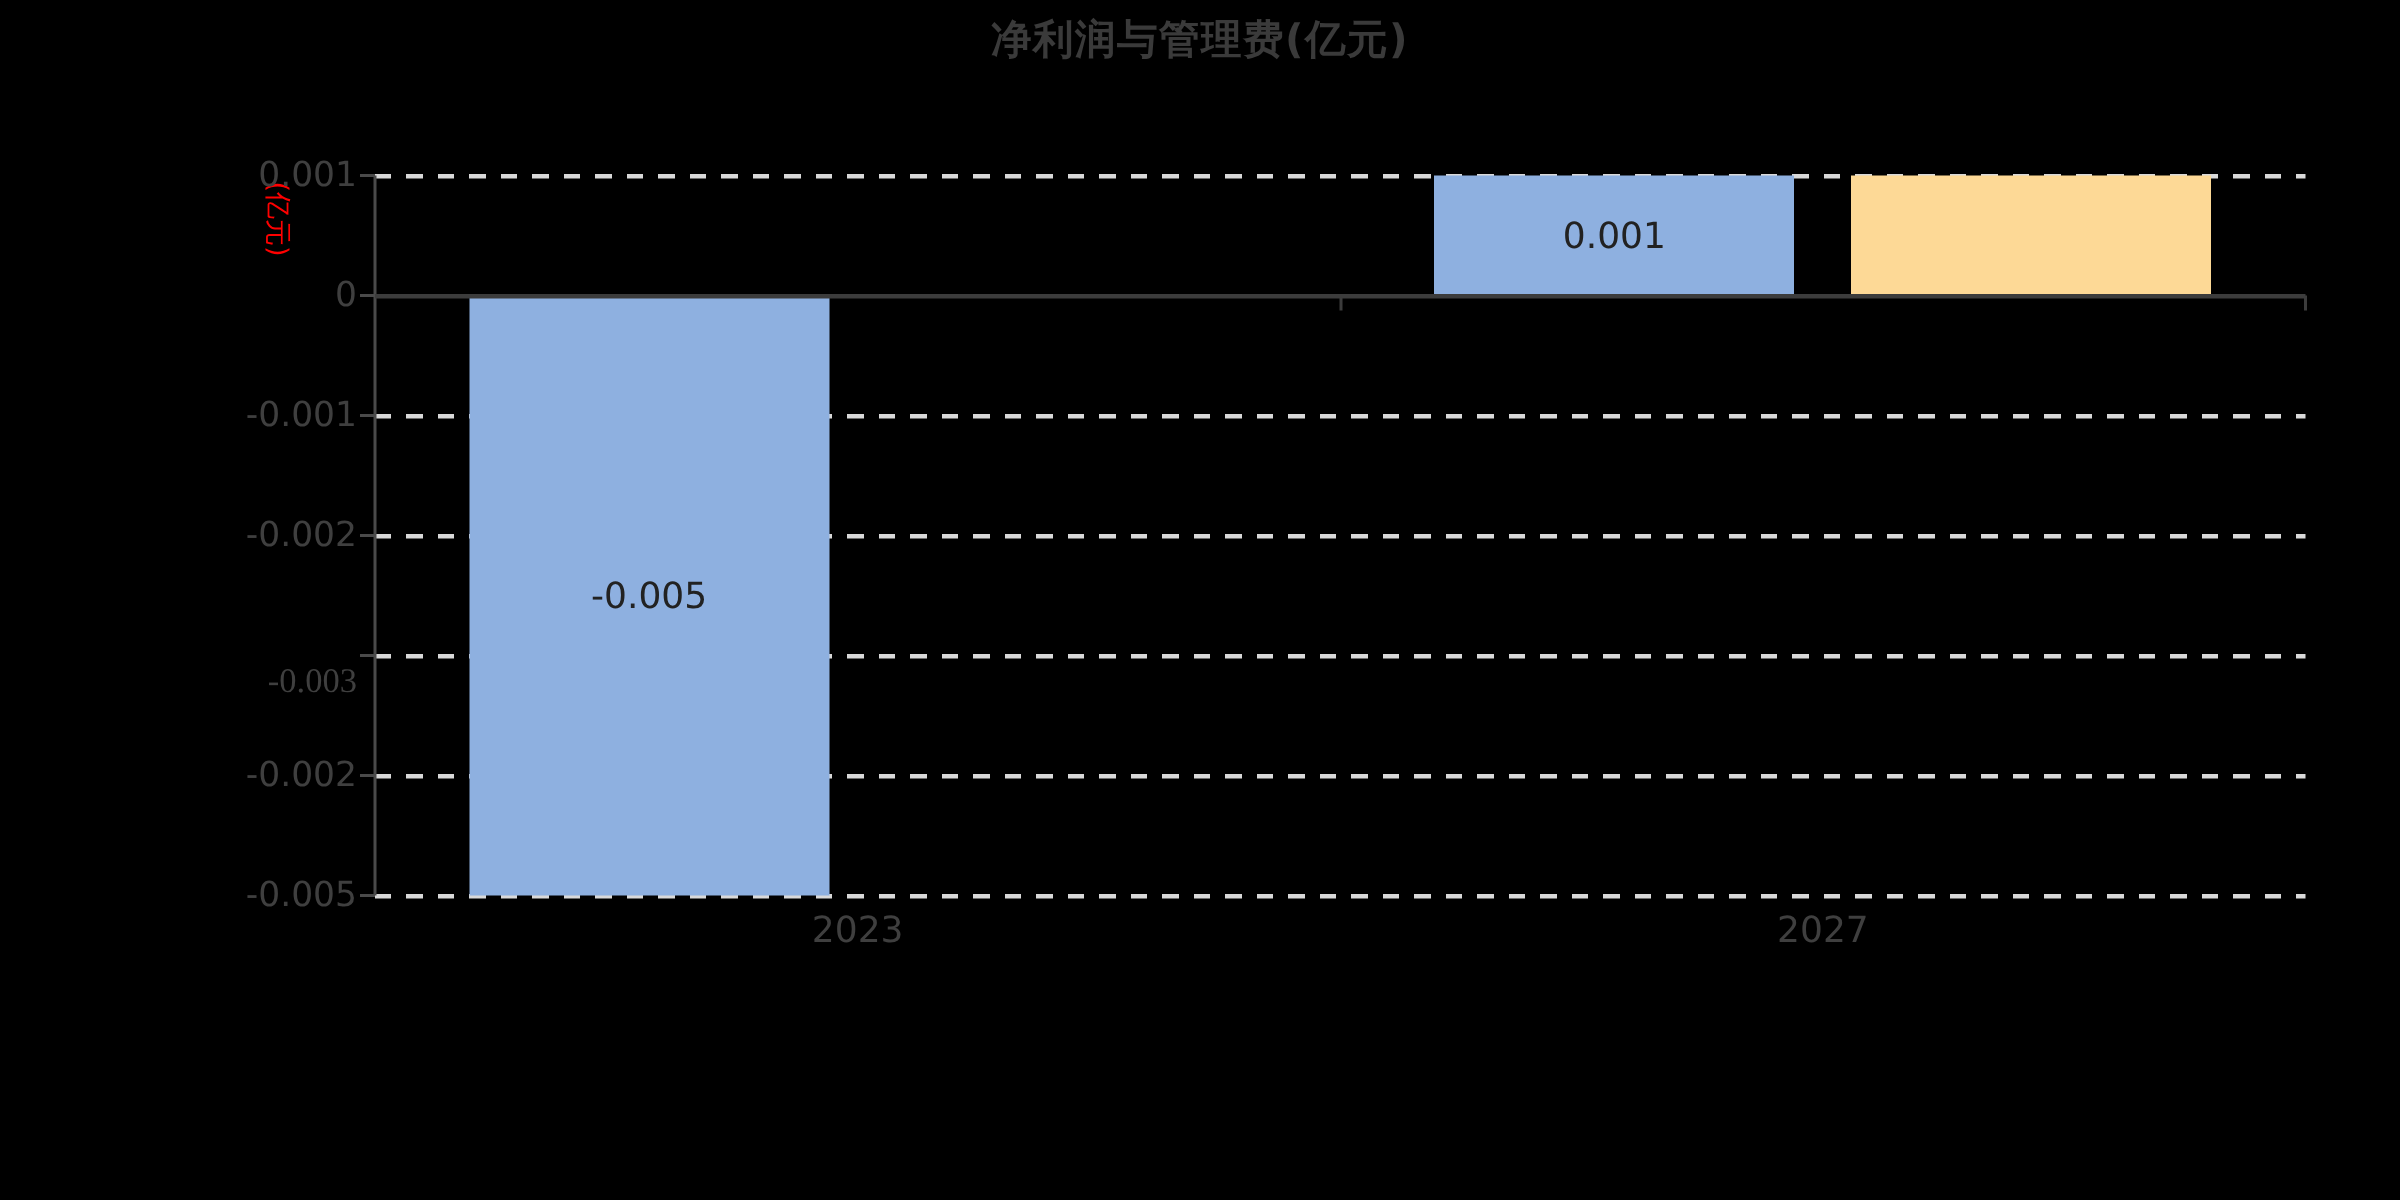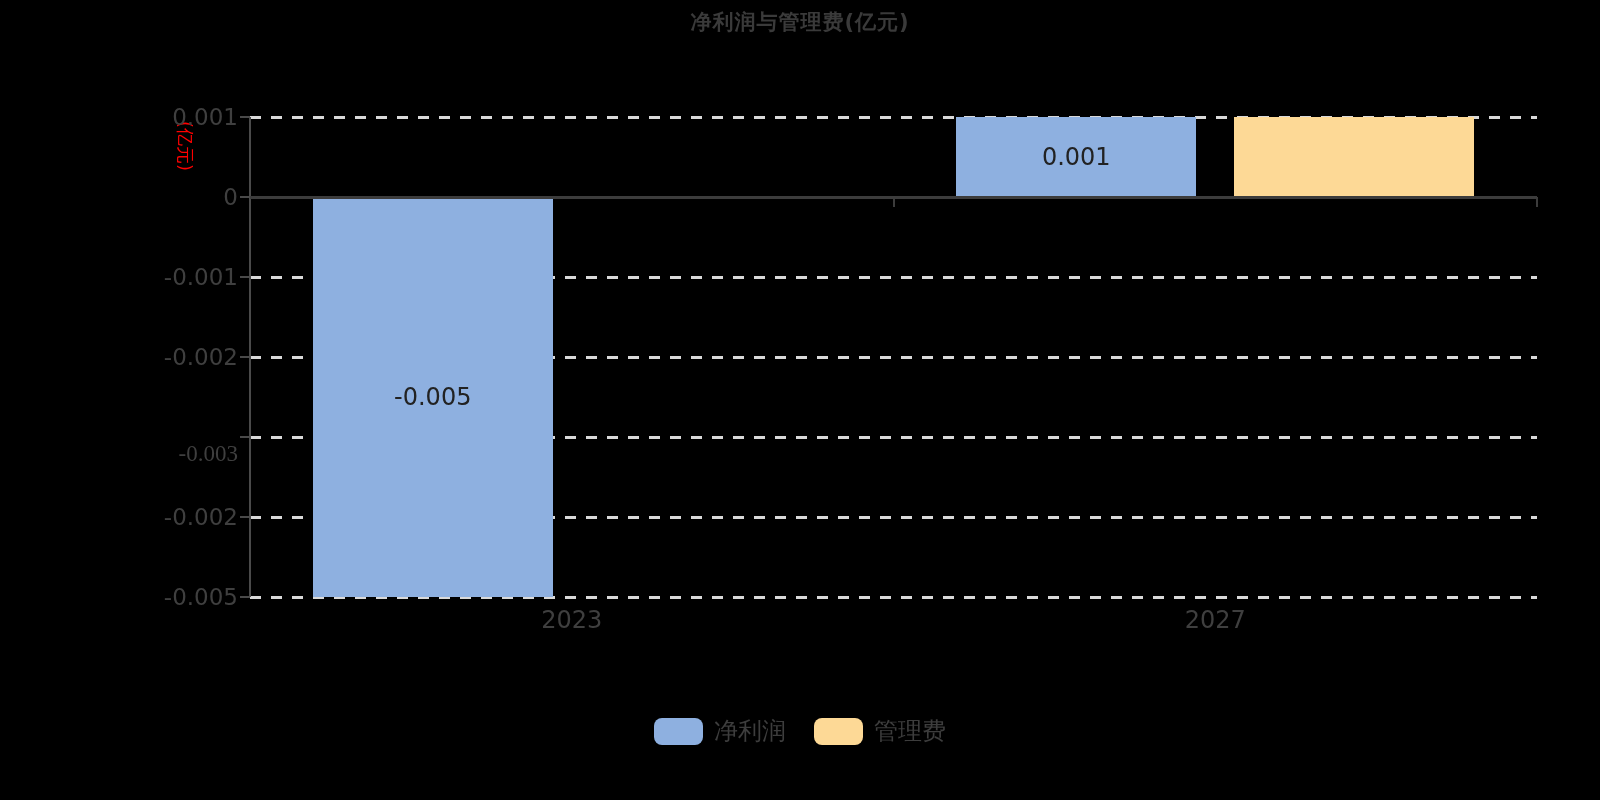--- a/index.html
+++ b/index.html
@@ -6,21 +6,21 @@
   #stage{
     position:relative;
     width:1600px;height:800px;
     background:#000;
     overflow:hidden;
     font-family:"DejaVu Sans","Liberation Sans",sans-serif;
   }
   .chart-title{
     position:absolute;left:0;top:8px;width:1600px;
     text-align:center;
-    font-size:21px;font-weight:bold;color:#3A3A3A;
+    font-size:27px;font-weight:bold;color:#3A3A3A;
     letter-spacing:1px;
   }
   .y-unit{
     position:absolute;left:185px;top:146px;
     transform:translate(-50%,-50%) rotate(90deg);
     color:#FF0000;font-size:18px;white-space:nowrap;
   }
   
   .gridline{
     position:absolute;height:3px;
@@ -89,24 +89,14 @@
       <div class="bar" style="left: 956.25px; top: 117px; width: 240px; height: 80px; background: rgb(142, 176, 224);"></div>
       <div class="bar-label" style="left: 1076.25px; top: 157px;">0.001</div>
       <div class="bar" style="left: 1234.25px; top: 117px; width: 240px; height: 80px; background: rgb(253, 217, 150);"></div>
       <div class="zero-line" style="left: 250px; top: 195.5px; width: 1287px;"></div>
       <div class="x-tick" style="left: 892.5px; top: 197px;"></div>
       <div class="x-tick" style="left: 1536px; top: 197px;"></div>
       <div class="x-axis-label" style="left: 571.75px; top: 606px; text-align: center;">2023</div>
       <div class="x-axis-label" style="left: 1215.25px; top: 606px;">2027</div>
     </div>
 
-  <div class="legend">
-    <div class="legend-item">
-      <span class="legend-swatch" id="swatch-0" style="background: rgb(142, 176, 224);"></span>
-      <span class="legend-label">净利润</span>
-    </div>
-    <div class="legend-item">
-      <span class="legend-swatch" id="swatch-1" style="background: rgb(253, 217, 150);"></span>
-      <span class="legend-label">管理费</span>
-    </div>
-  </div>
 
 </div>
 
 </body></html>

